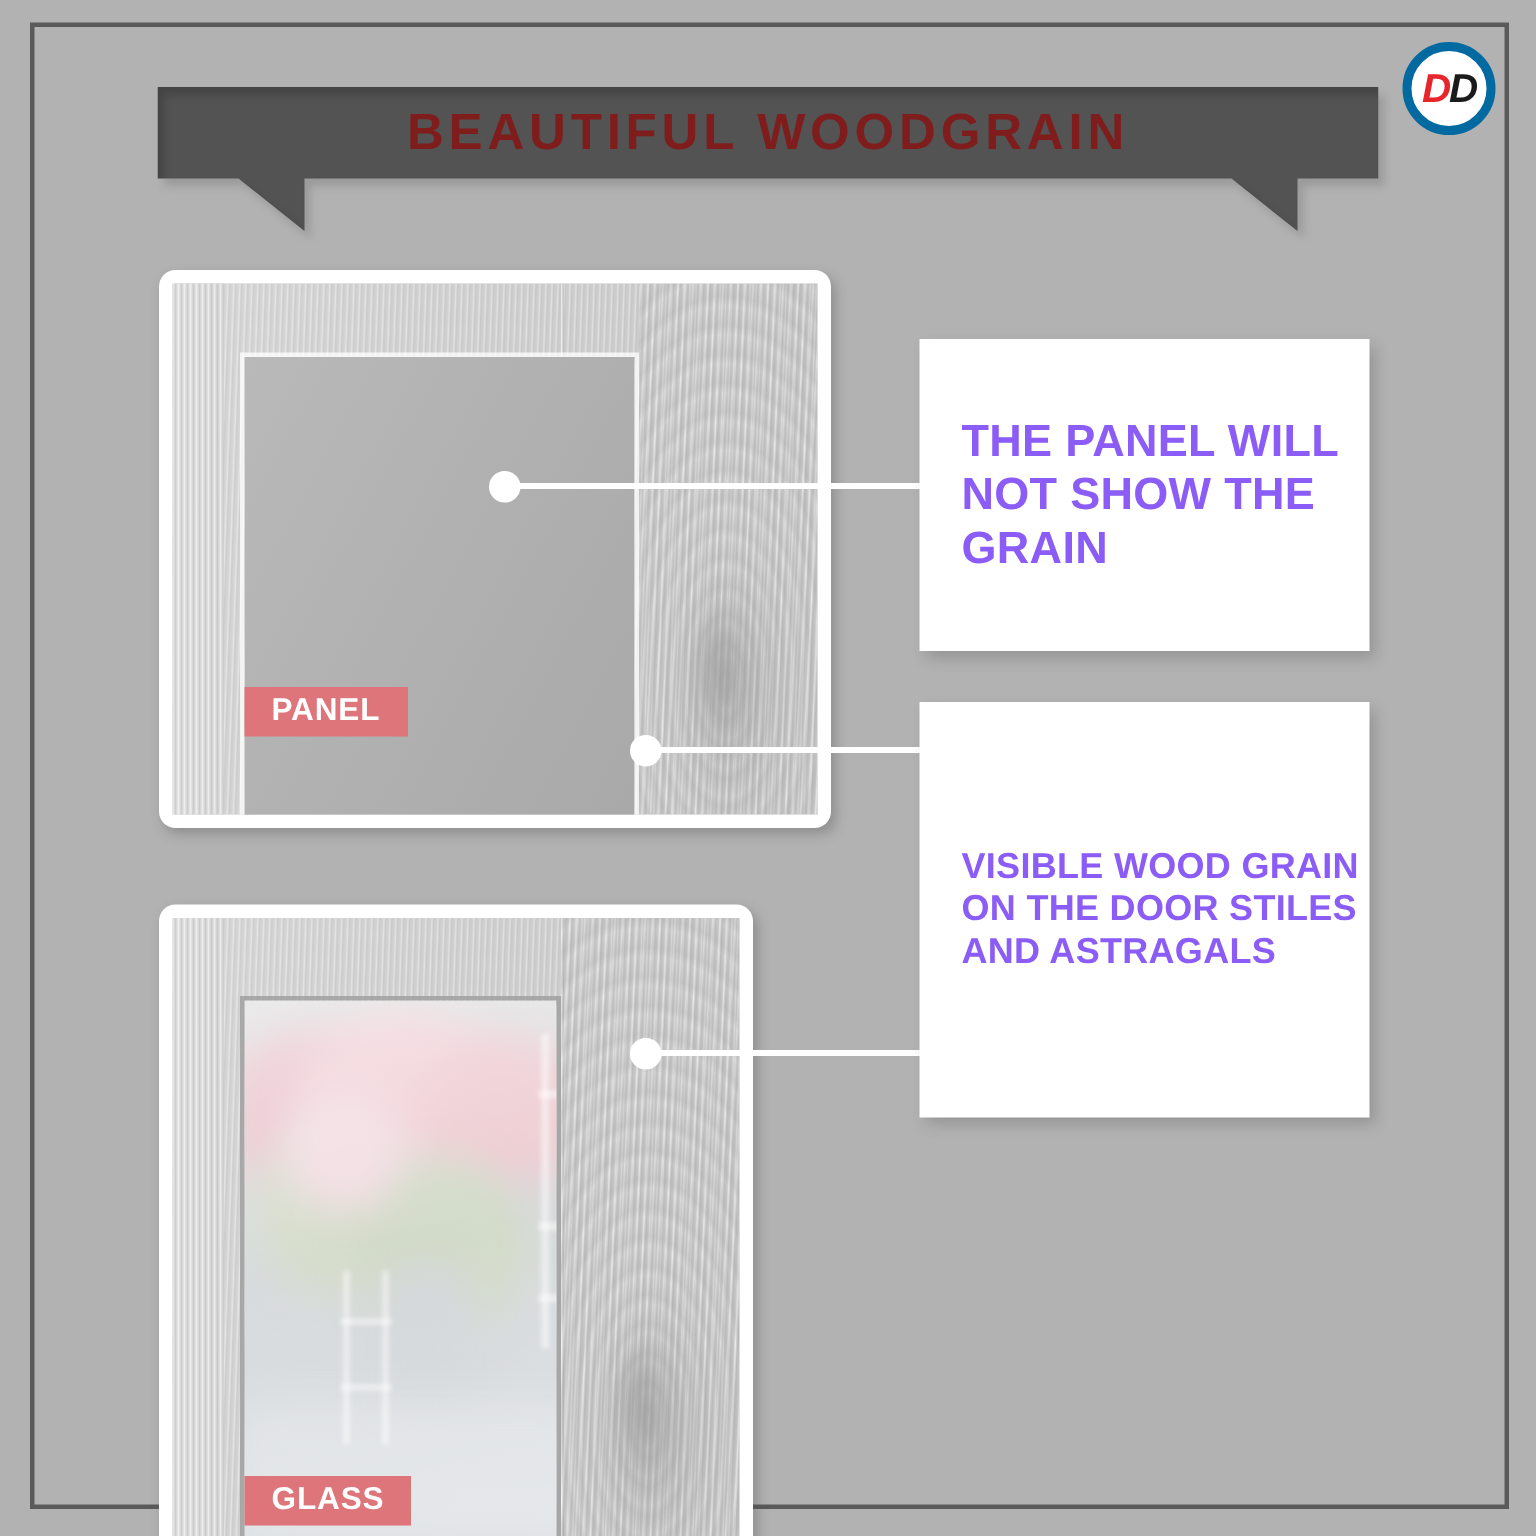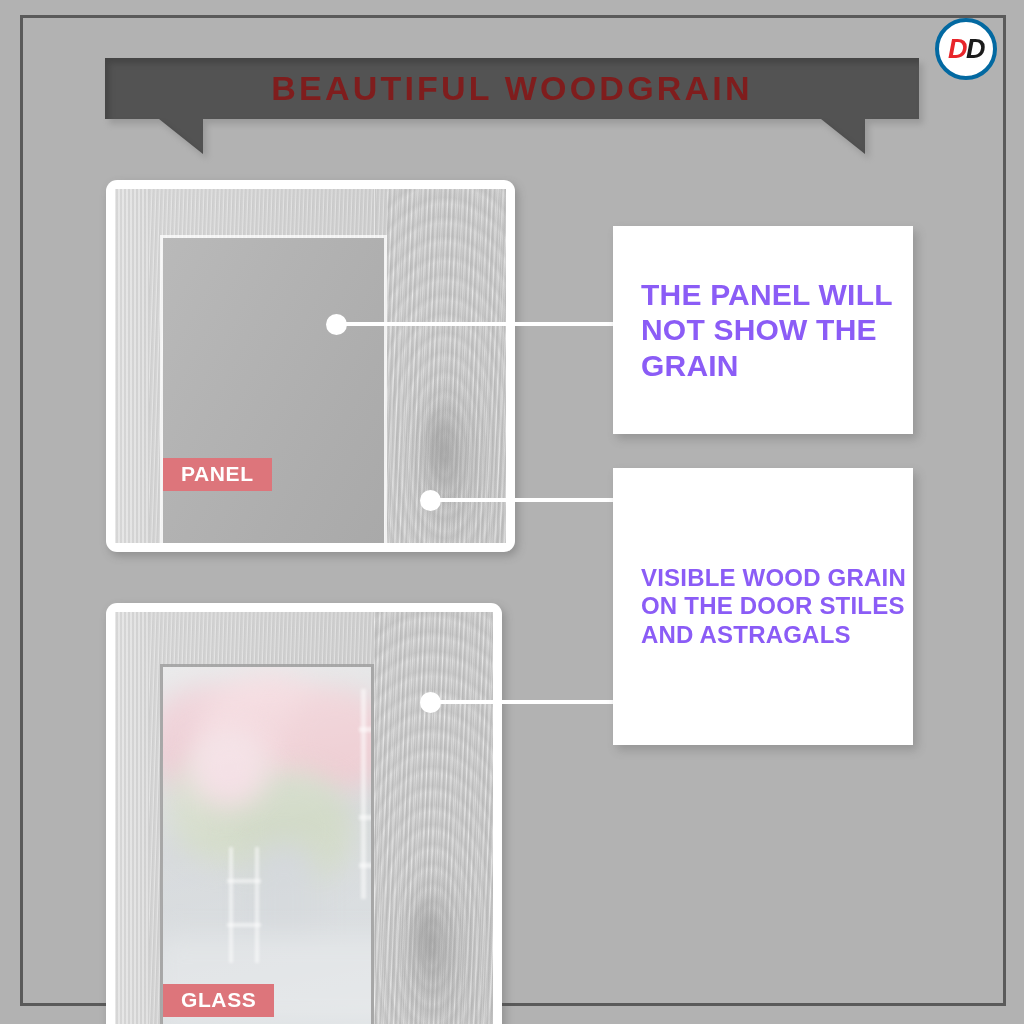--- a/index.html
+++ b/index.html
@@ -24,26 +24,26 @@
     width: 986px;
     height: 991px;
     border: 3px solid #5a5a5a;
     pointer-events: none;
   }
 
   
   .logo-badge {
     position: absolute;
     left: 935px;
-    top: 18px;
+    top: 28px;
     width: 62px;
     height: 62px;
     border-radius: 50%;
     background: #ffffff;
-    border: 4px solid #0369a1;
+    border: 6px solid #0369a1;
     display: flex;
     align-items: center;
     justify-content: center;
     z-index: 40;
   }
   .logo-badge .logo-text {
     font-size: 27px;
     font-weight: bold;
     font-style: italic;
     letter-spacing: -1.5px;
@@ -90,21 +90,21 @@
 
   
   .photo-card {
     position: absolute;
     background: #ffffff;
     border-radius: 11px;
     padding: 9px;
     box-shadow: 3px 4px 8px rgba(80,80,80,.35);
     z-index: 10;
   }
-  .photo-card.top    { left: 106px; top: 180px;  width: 409px; height: 372px; }
+  .photo-card.top    { left: 106px; top: 180px;  width: 448px; height: 372px; }
   .photo-card.bottom { left: 106px; top: 603px;  width: 396px; height: 464px; }
 
   .photo-inner {
     position: relative;
     width: 100%;
     height: 100%;
     overflow: hidden;
     background: #cfcfcf;
   }
 

